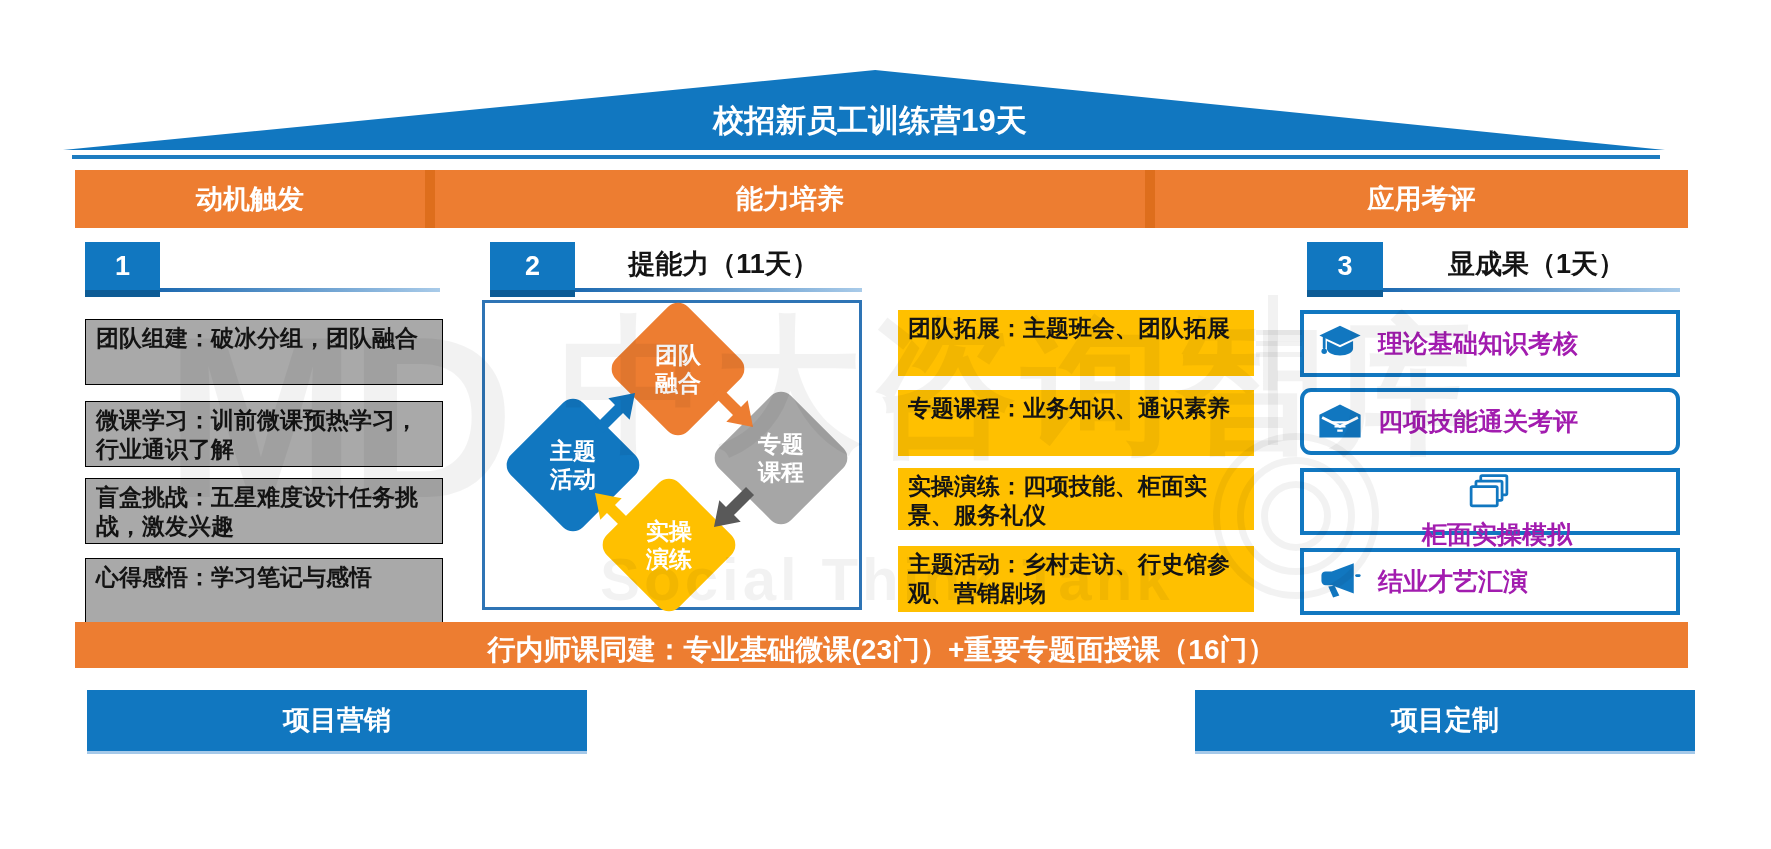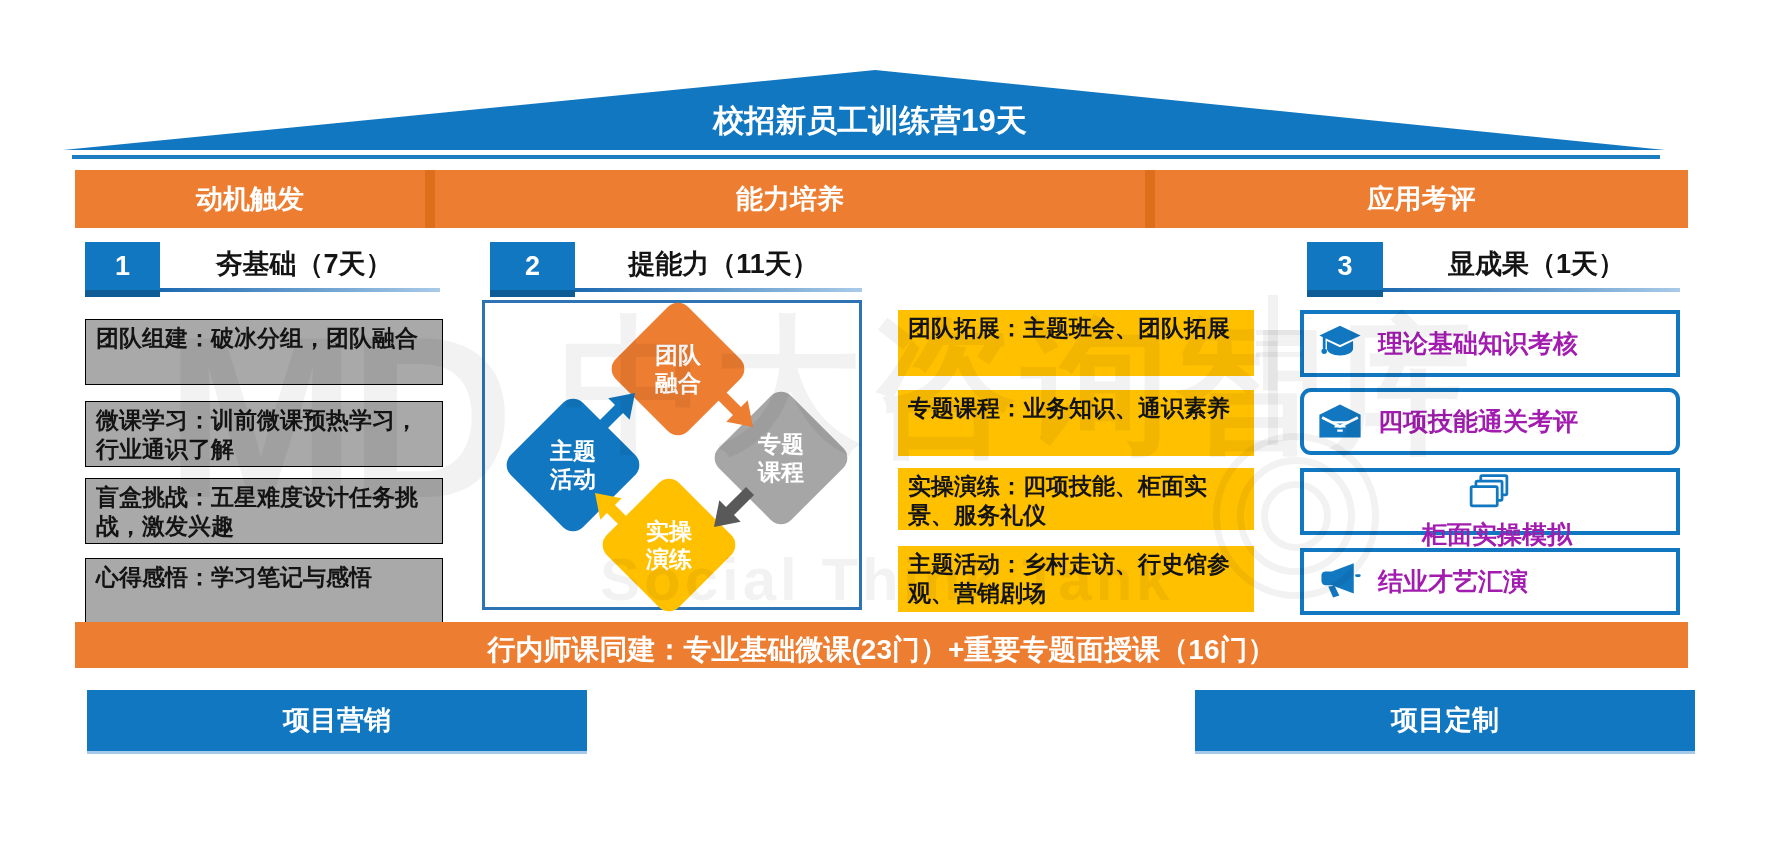--- a/index.html
+++ b/index.html
@@ -73,21 +73,20 @@
   <div class="abs phasebar" style="left:75px;top:170px;width:1613px;height:58px;"></div>
   <div class="abs phase" style="left:75px;top:170px;width:350px;">动机触发</div>
   <div class="abs phase-divider" style="left:425px;top:170px;width:10px;height:58px;"></div>
   <div class="abs phase" style="left:435px;top:170px;width:710px;">能力培养</div>
   <div class="abs phase-divider" style="left:1145px;top:170px;width:10px;height:58px;"></div>
   <div class="abs phase" style="left:1155px;top:170px;width:533px;">应用考评</div>
 
   <div class="abs numbox" style="left:85px;top:242px;width:75px;height:48px;">1</div>
   <div class="abs numstrip" style="left:85px;top:290px;width:75px;height:7px;"></div>
   <div class="abs hline" style="left:160px;top:288px;width:280px;height:4px;"></div>
-  <div class="abs coltitle" style="left:168px;top:240px;width:272px;">夯基础（7天）</div>
 
   <div class="abs numbox" style="left:490px;top:242px;width:85px;height:48px;">2</div>
   <div class="abs numstrip" style="left:490px;top:290px;width:85px;height:7px;"></div>
   <div class="abs hline" style="left:575px;top:288px;width:287px;height:4px;"></div>
   <div class="abs coltitle" style="left:585px;top:240px;width:277px;">提能力（11天）</div>
 
   <div class="abs numbox" style="left:1307px;top:242px;width:76px;height:48px;">3</div>
   <div class="abs numstrip" style="left:1307px;top:290px;width:76px;height:7px;"></div>
   <div class="abs hline" style="left:1383px;top:288px;width:297px;height:4px;"></div>
   <div class="abs coltitle" style="left:1393px;top:240px;width:287px;">显成果（1天）</div>

